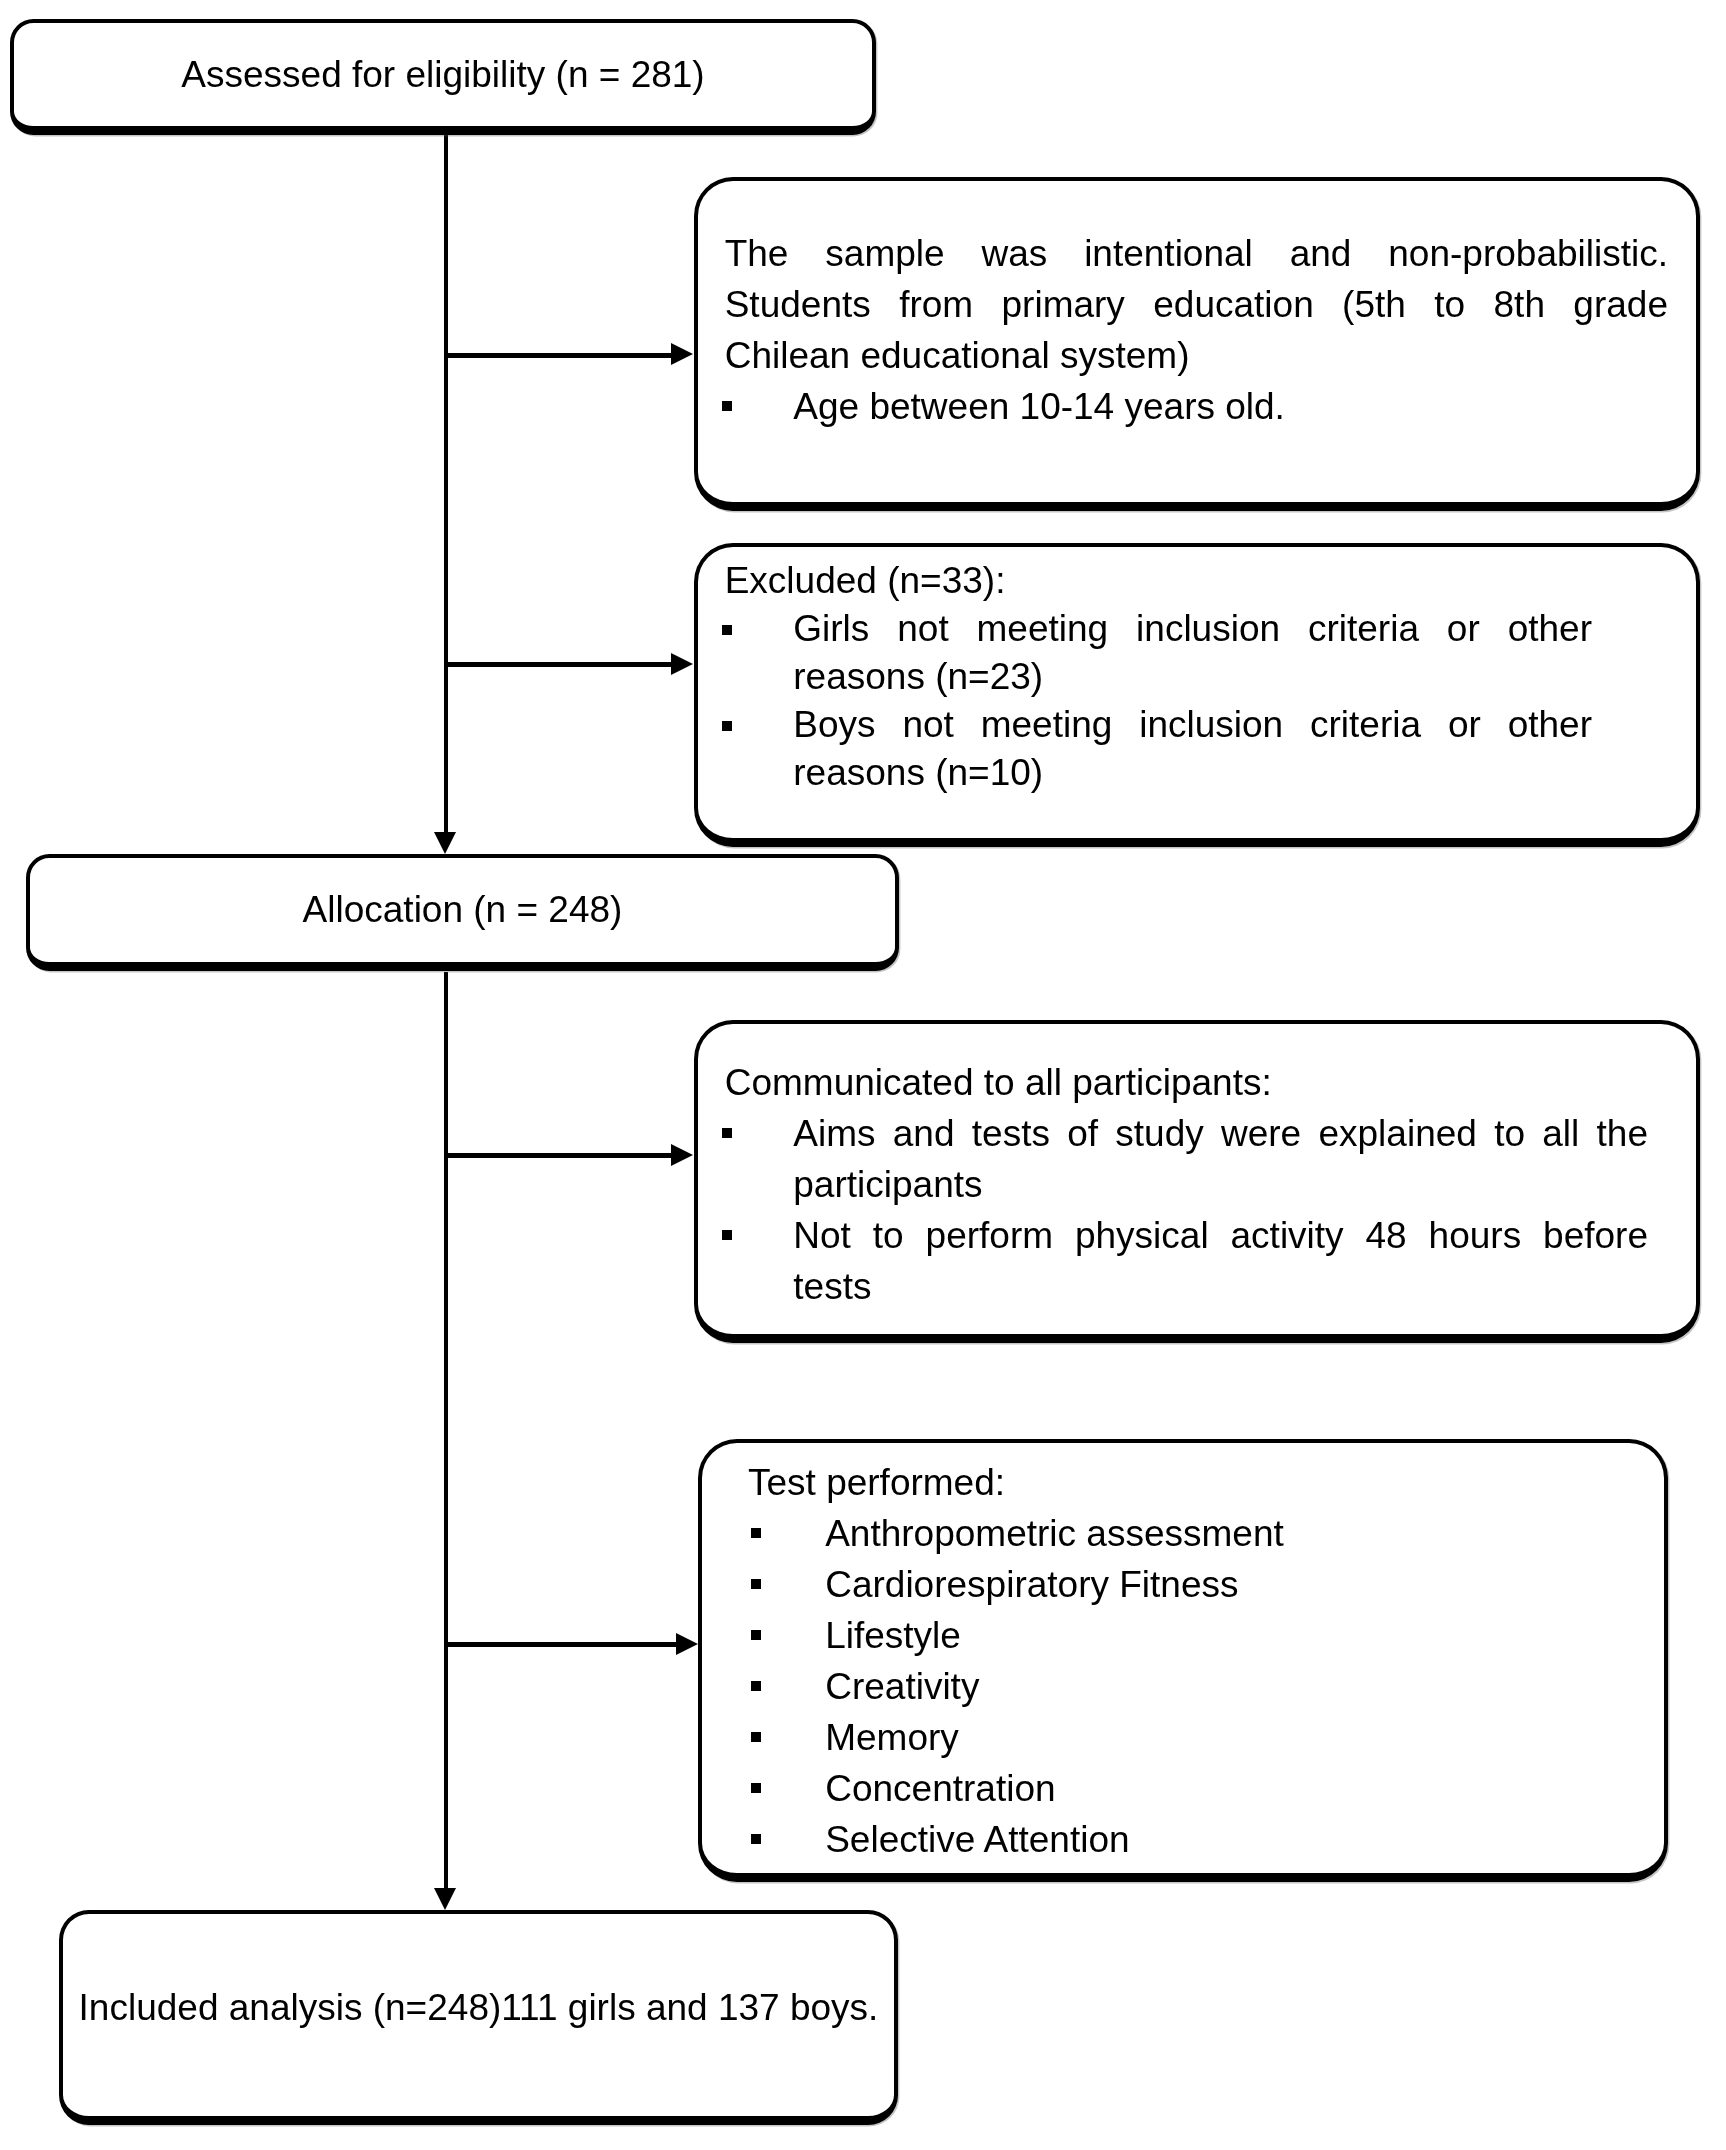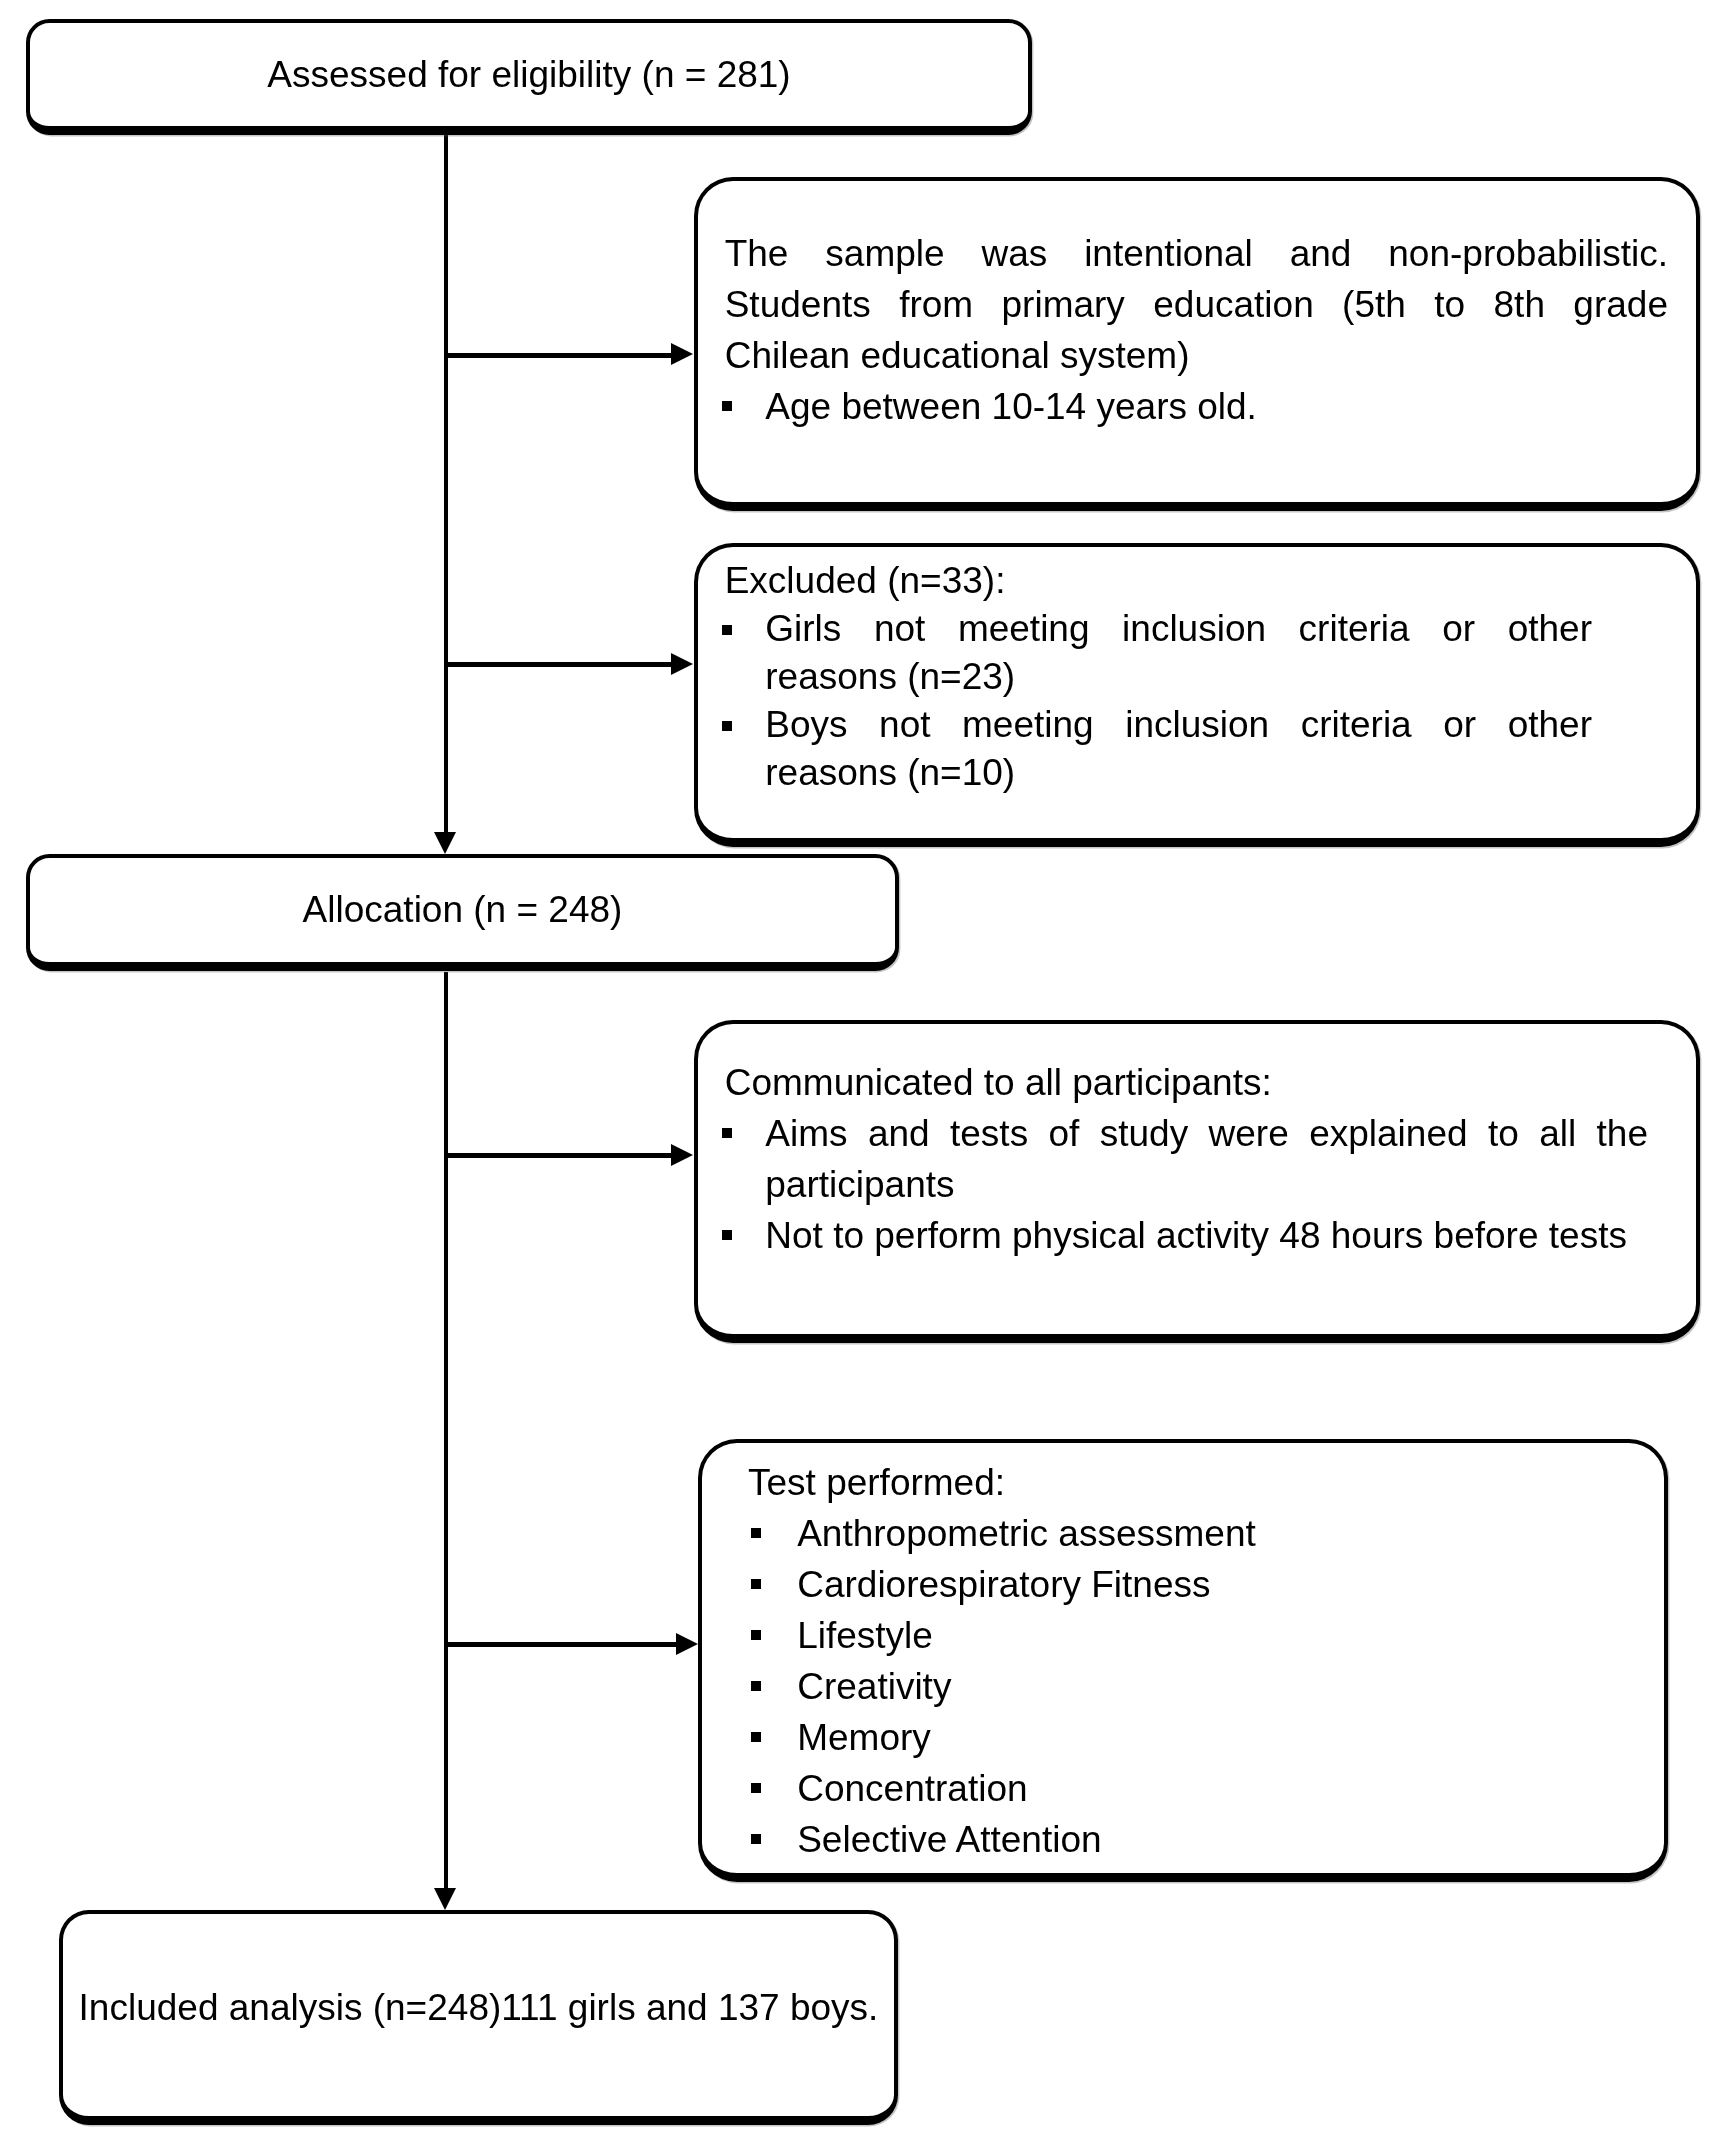--- a/index.html
+++ b/index.html
@@ -27,39 +27,39 @@
     align-items: center;
     justify-content: center;
     text-align: center;
     font-size: 37px;
     line-height: 58px;
   }
   .content-box {
     border-radius: 39px;
     font-size: 37px;
   }
-  .box-assessed  { left: 26px;   top: 19.3px;   width: 1006px; height: 116px; }
+  .box-assessed  { left: 10px;   top: 19.3px;   width: 866px; height: 116px; }
   .box-sample    { left: 694px; top: 177px;  width: 1006px; height: 334px; padding: 47px 28px 0 17px; line-height: 51px; }
   .box-excluded  { left: 694px; top: 543px;  width: 1006px; height: 304px; padding: 9.7px 104px 0 17px; line-height: 48px; }
   .box-alloc     { left: 26px;   top: 854px; width: 873px; height: 117px; }
   .box-comm      { left: 694px; top: 1020px; width: 1006px; height: 323px; padding: 33px 48px 0 17px; line-height: 51px; }
   .box-tests     { left: 698px; top: 1439px; width: 970px; height: 443px; padding: 14px 28px 0 17px; line-height: 51px; }
   .box-included  {
     left: 59px; top: 1910px; width: 839px; height: 215px;
     border-radius: 30px;
     display: flex; 
     align-items: center; justify-content: center;
     text-align: center; font-size: 37px; line-height: 58px;
     padding-bottom: 14px; 
   }
   .para { margin: 0; padding-left: 9.7px; text-align: justify; }
   .title-line { padding-left: 9.7px; white-space: nowrap; }
   .box-tests .title-line, .box-tests .brow { padding-left: 29px; }
   
-  .brow { display: flex; padding-left: 4.1px; }
+  .brow { display: flex; padding-left: 4.1px; gap: 28px; }
   .brow .dot {
     flex: none;
     width: 10.4px; height: 10.4px;
     background: #000000;
     margin: 20px 33px 0 2.8px;
   }
   .box-tests .brow .dot { margin-right: 36px; }
   .brow .btxt { text-align: justify; }
   .box-tests .brow .btxt { text-align: right; white-space: nowrap; }
   

